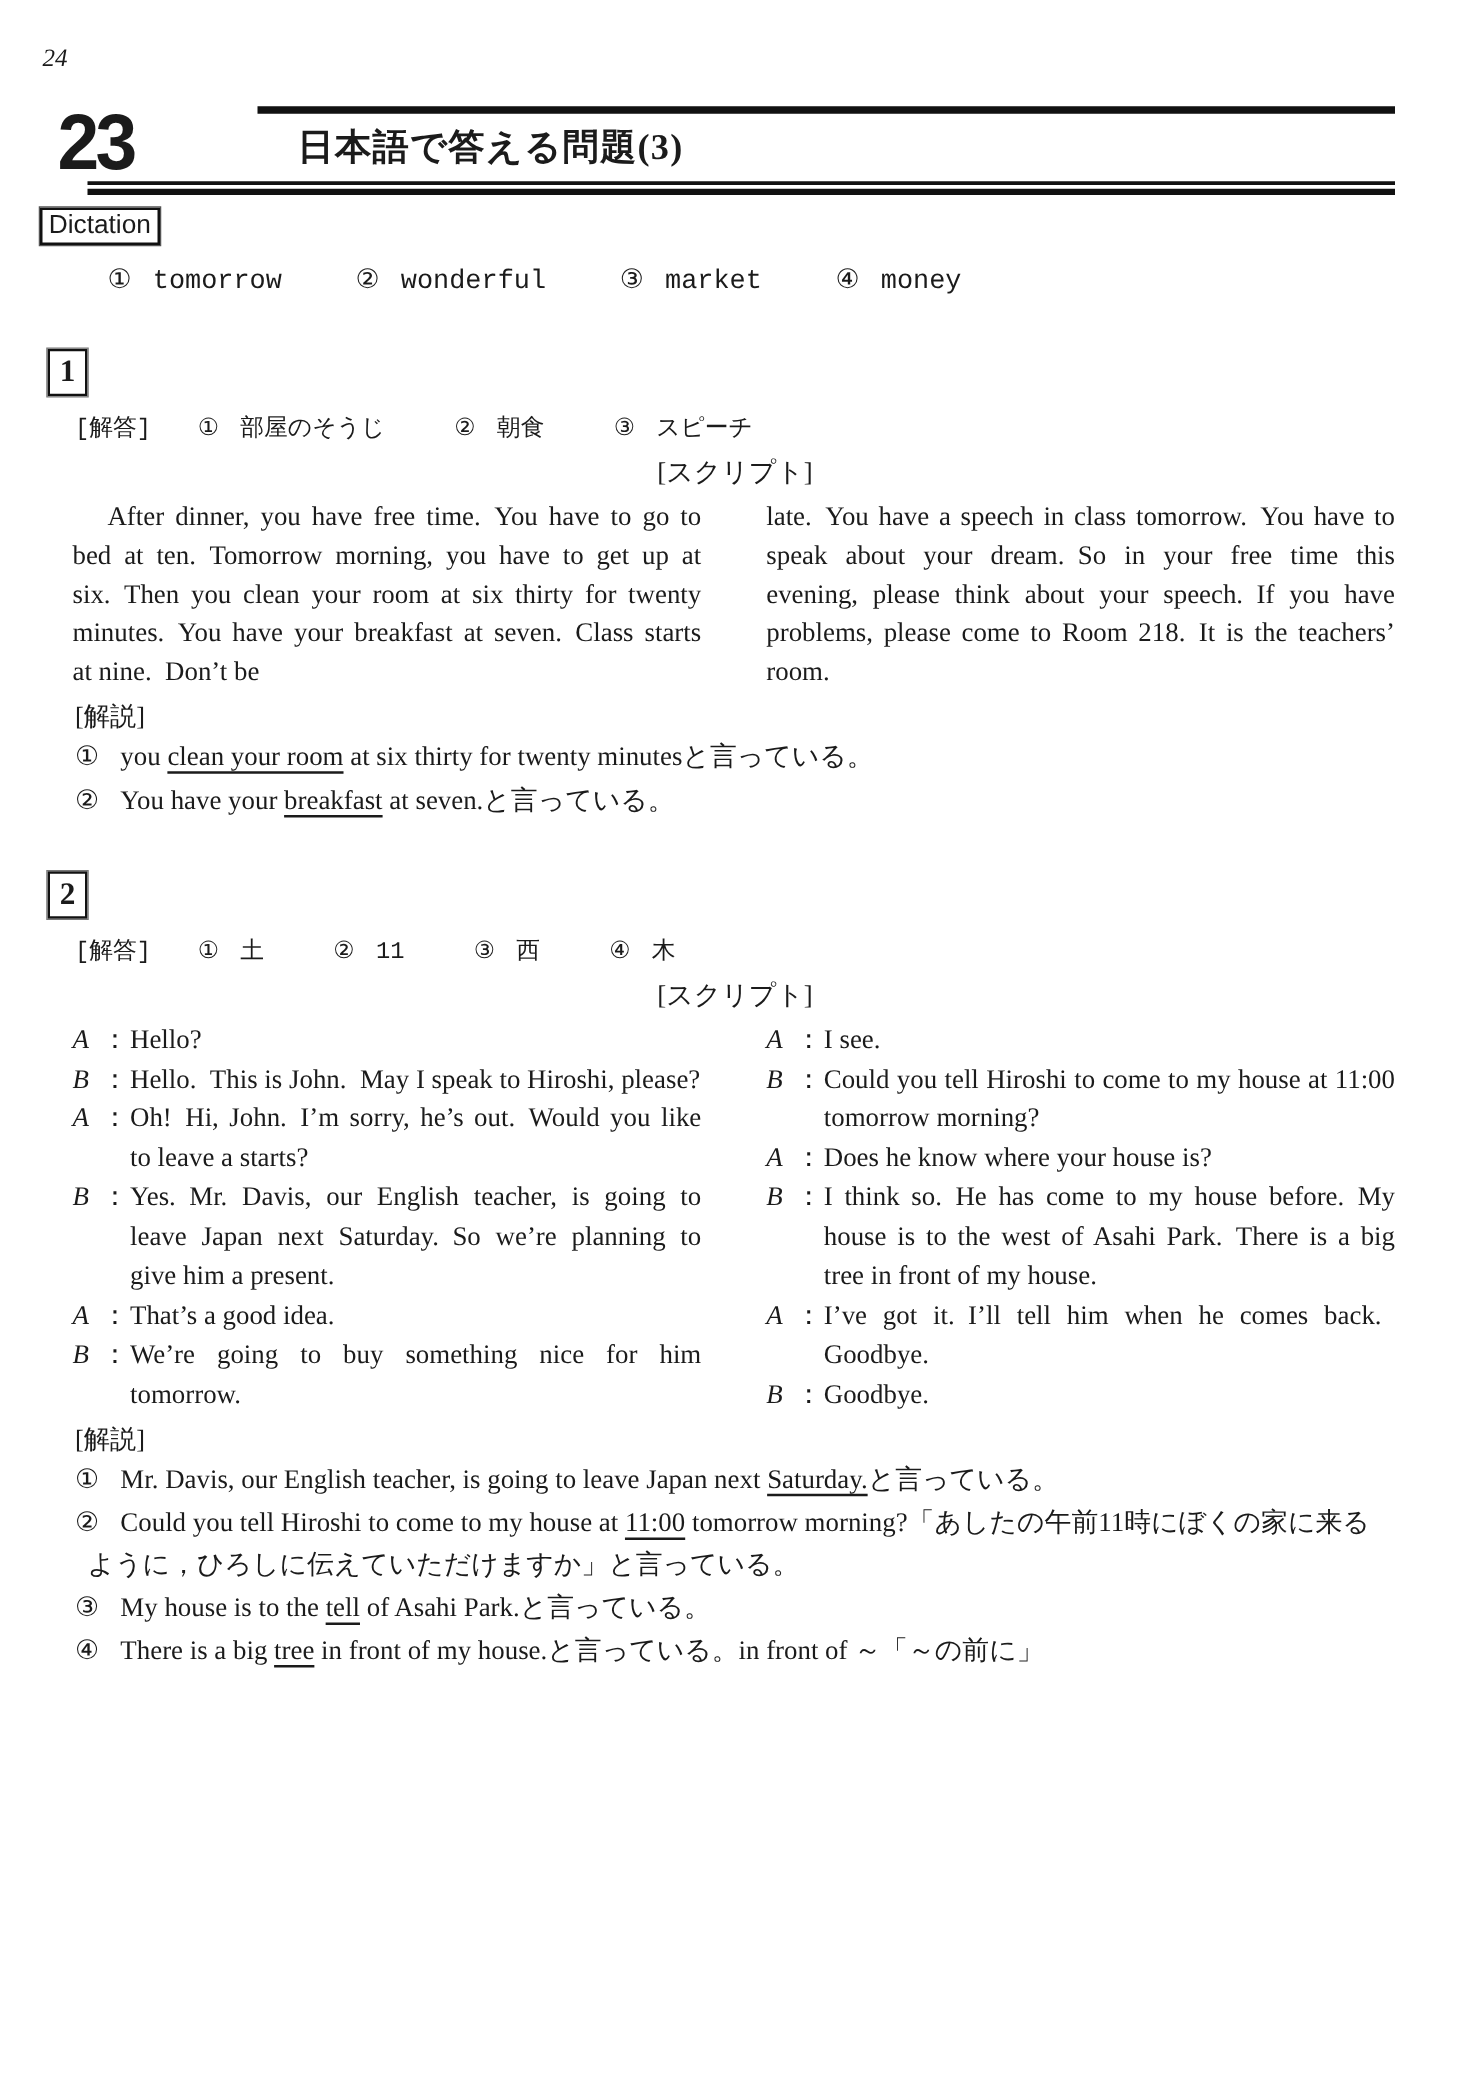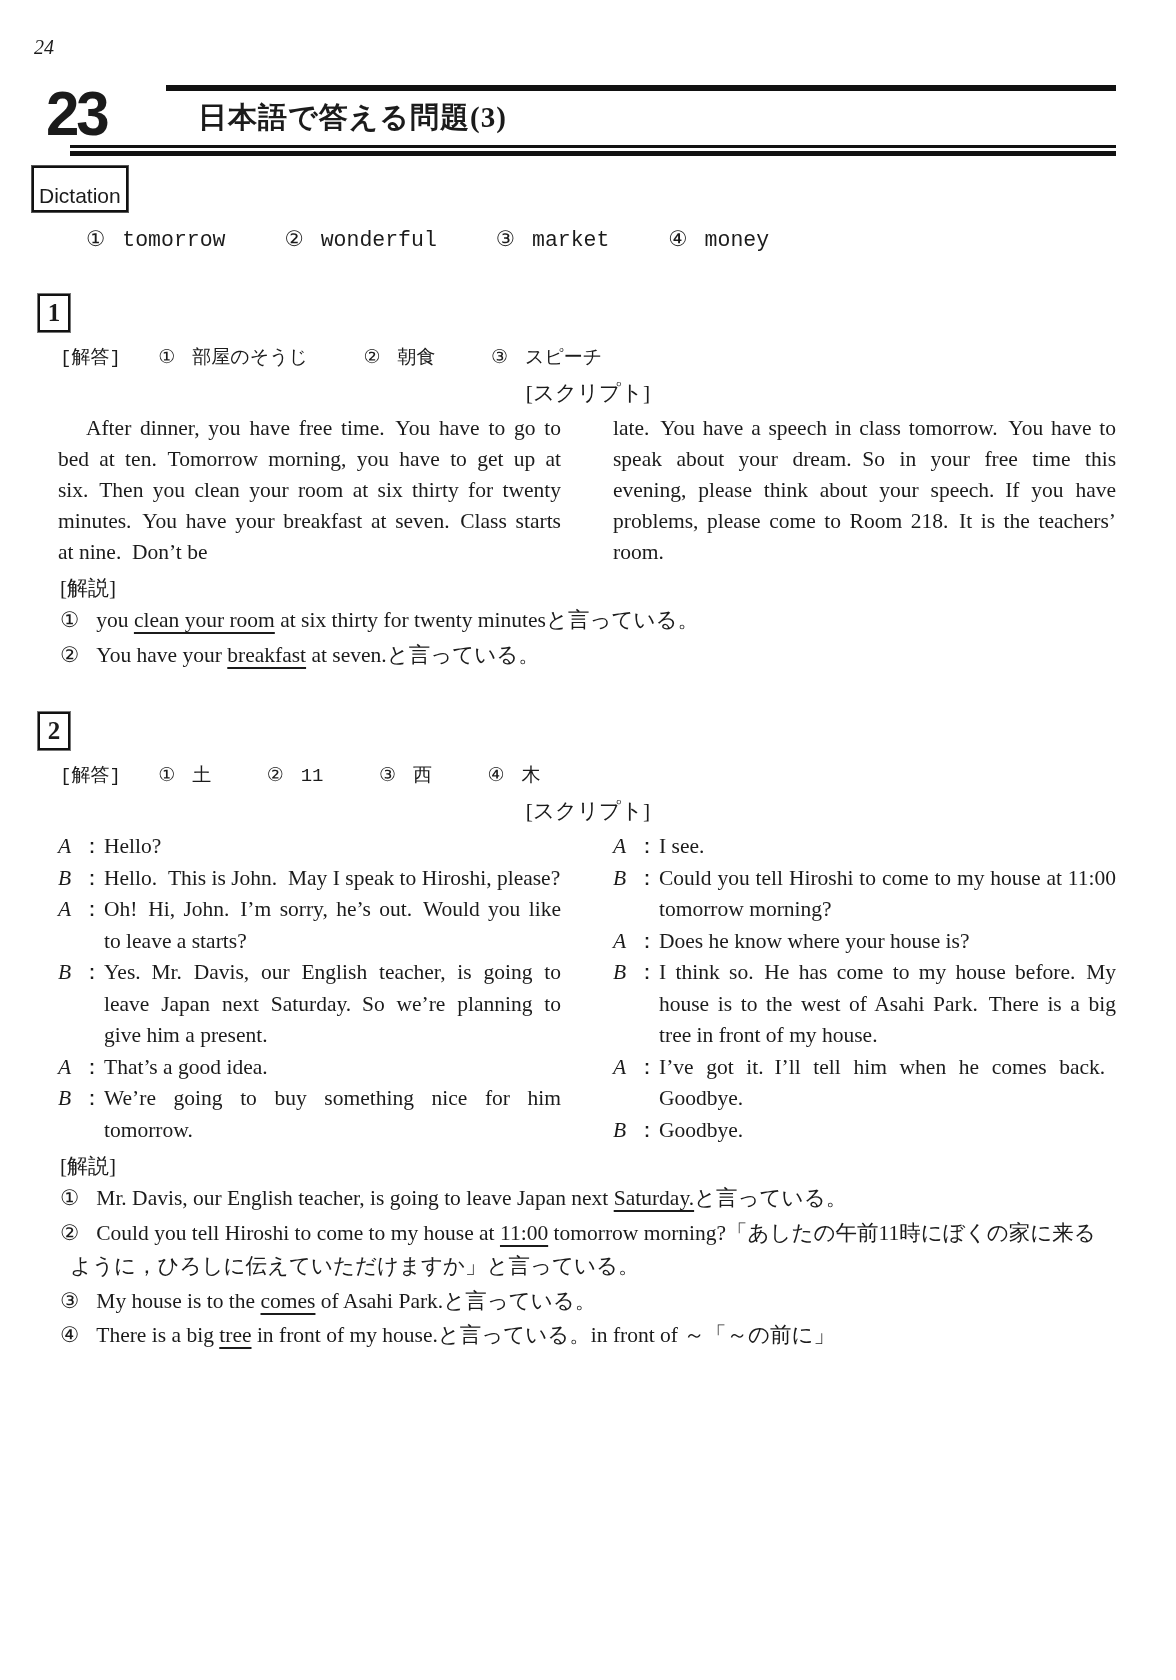--- a/index.html
+++ b/index.html
@@ -5,37 +5,37 @@
   html,body{margin:0;padding:0;}
   body{
     width:1176px;height:1680px;background:#ffffff;color:#1b1b1b;
     font-family:"Liberation Serif","DejaVu Serif",serif;
     overflow:hidden;position:relative;
   }
   .page{box-sizing:border-box;width:1176px;height:1216px;padding:36px 60px 0 58px;position:relative;}
   .pageno{font-style:italic;font-size:20px;margin-left:-24px;}
 
   
-  .header{display:flex;align-items:stretch;margin-top:26px;margin-left:-12px;}
+  .header{display:flex;align-items:stretch;margin-top:26px;margin-left:-12px;gap:40px;}
   .unit-num{
     font-family:"Liberation Sans","DejaVu Sans",sans-serif;font-weight:bold;
     font-size:60px;line-height:58px;letter-spacing:-3px;width:92px;flex:0 0 92px;
     transform:scaleY(1.05);
   }
   .header-right{flex:1;}
   .bar-top{height:6px;background:#111;margin-left:28px;}
   .title{font-size:29px;font-weight:bold;padding:7px 0 4px 60px;letter-spacing:1px;}
   .rule-thin{border-top:3px solid #111;margin:2px 0 3px 12px;}
   .rule-thick{height:5px;background:#111;margin-left:12px;}
 
   
   .dict-label{
     display:inline-block;border:2px solid #111;outline:1px solid #555;
     font-family:"Liberation Sans","DejaVu Sans",sans-serif;
-    font-size:21px;padding:16px 5px 2px 5px;margin:10px 0 0 -26px;
+    font-size:21px;padding:0 5px 2px 5px;margin:10px 0 0 -26px;
   }
   .dict-items{margin:14px 0 0 28px;font-size:21.5px;font-family:Liberation Mono, monospace;}
   .dict-item{margin-right:46px;}
   .cnum{margin-right:17px;}
 
   
   .secbox{
     width:28px;height:34px;border:2px solid #111;outline:1px solid #777;
     display:flex;align-items:center;justify-content:center;
     font-weight:bold;font-size:25px;margin-left:-20px;
@@ -193,17 +193,17 @@
             <span class="spk">B</span>
             <span class="colon">：</span>
             <div class="dtext">Goodbye.</div>
           </div>
       </div>
     </div>
 
     <div class="kaisetsulabel">[解説]</div>
     <p class="exp"><span class="cnum">①</span><span><span>Mr. Davis, our English teacher, is going to leave Japan next </span><u>Saturday.</u><span>と言っている。</span></span></p>
     <p class="exp"><span class="cnum">②</span><span><span>Could you tell Hiroshi to come to my house at </span><u>11:00</u><span> tomorrow morning?「あしたの午前11時にぼくの家に来るように，ひろしに伝えていただけますか」と言っている。</span></span></p>
-    <p class="exp"><span class="cnum">③</span><span><span>My house is to the </span><u>comes</u><span> of Asahi Park.と言っている。</span></span></p>
+    <p class="exp"><span class="cnum">③</span><span><span>My house is to the </span><u>tell</u><span> of Asahi Park.と言っている。</span></span></p>
     <p class="exp"><span class="cnum">④</span><span><span>There is a big </span><u>tree</u><span> in front of my house.と言っている。in front of ～「～の前に」</span></span></p>
   </div>
 
 </div>
 
 </body></html>

